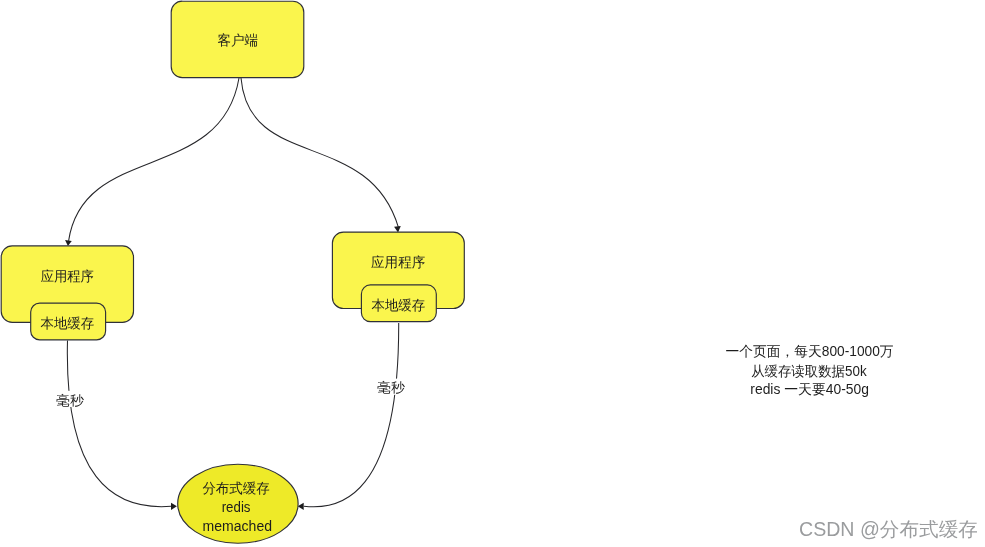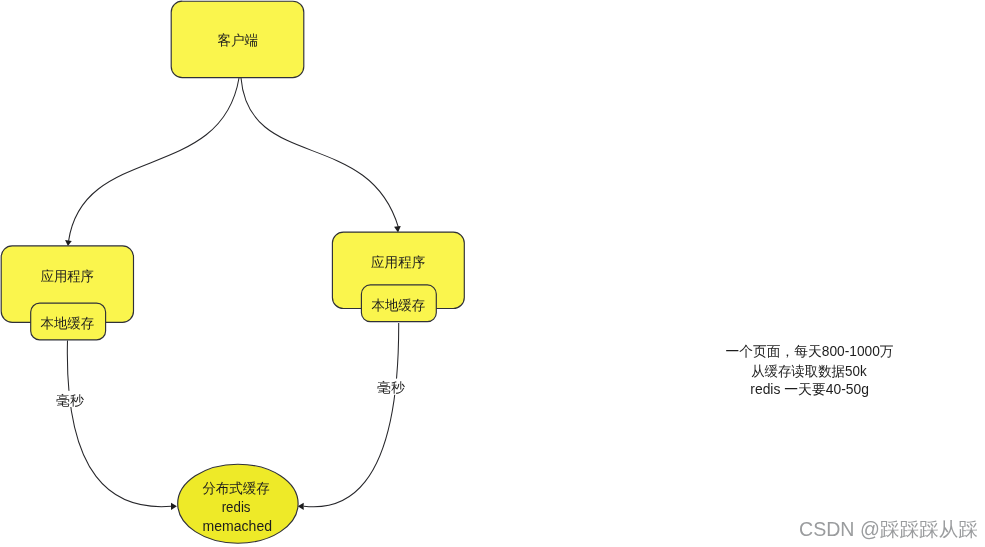--- a/index.html
+++ b/index.html
@@ -75,14 +75,14 @@
     <text class="node-label" x="236.1" y="511.5" textLength="28.8" lengthAdjust="spacingAndGlyphs">redis</text>
     <text class="node-label" x="237.3" y="531.4" textLength="69.5" lengthAdjust="spacingAndGlyphs">memached</text>
   </g>
 
   <g>
     <text class="note-text" x="809.6" y="356.1" textLength="168" lengthAdjust="spacingAndGlyphs">一个页面，每天800-1000万</text>
     <text class="note-text" x="808.9" y="375.6" textLength="115.5" lengthAdjust="spacingAndGlyphs">从缓存读取数据50k</text>
     <text class="note-text" x="809.6" y="394" textLength="118.5" lengthAdjust="spacingAndGlyphs">redis 一天要40-50g</text>
   </g>
 </svg>
-<div class="wm" style="left:799px;top:516px;">CSDN @踩踩踩从踩</div>
+<div class="wm" style="left:799px;top:516px;">CSDN @分布式缓存</div>
 </div>
 
 </body></html>

